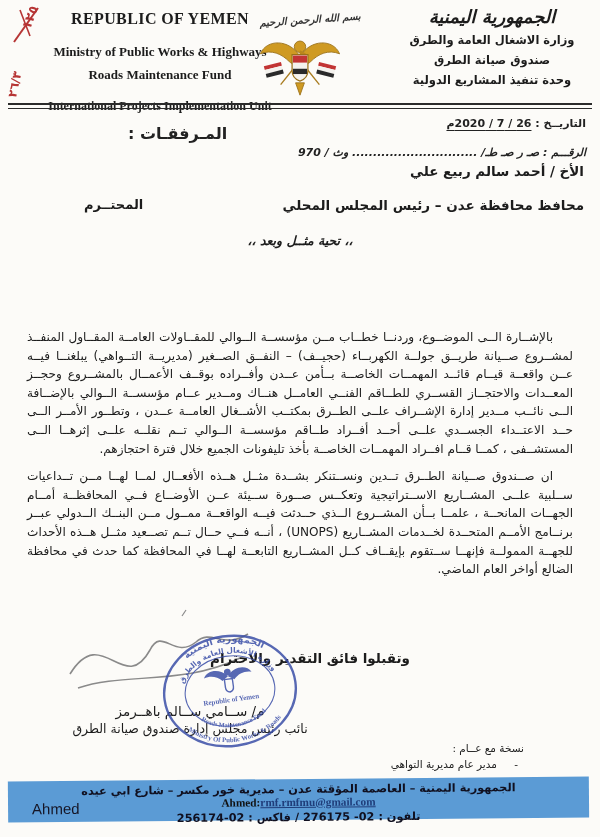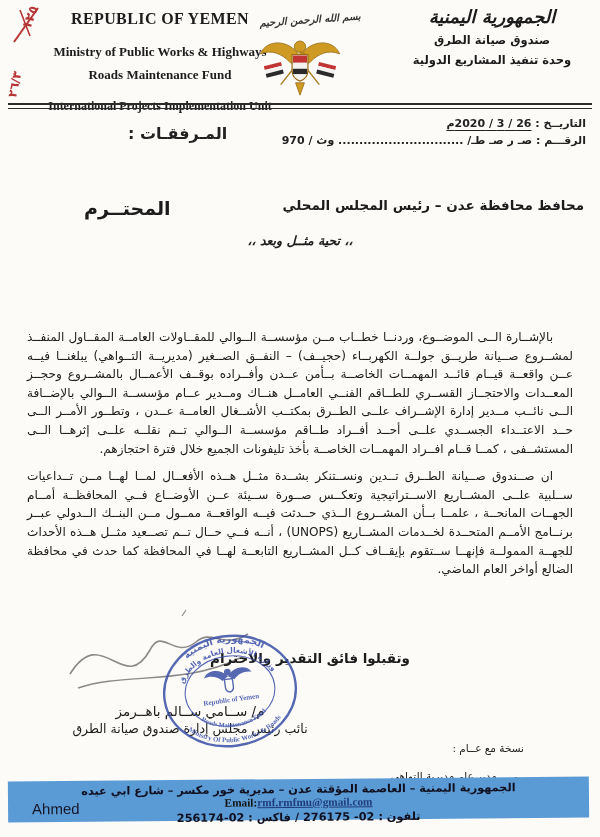--- a/index.html
+++ b/index.html
@@ -21,27 +21,27 @@
              font-size:10px;font-style:italic;font-weight:bold;color:#333;
              transform:rotate(-4deg);}
   .emblem{position:absolute;top:30px;left:256px;}
   .redmark{position:absolute;top:2px;left:0px;}
   .rule{position:absolute;top:103px;left:8px;right:8px;height:3px;
         border-top:2.5px solid #2b2b2b;border-bottom:1.2px solid #2b2b2b;}
   
   .meta-right{position:absolute;top:117px;right:14px;direction:rtl;text-align:right;
               font-size:11px;font-weight:bold;color:#222;}
   .meta-right .dv{text-decoration:underline;text-underline-offset:3px;font-weight:bold;}
-  .meta-right .row2{margin-top:4px;}
+  .meta-right .row2{margin-top:16px;font-style:italic;}
   .meta-att{position:absolute;top:124px;left:128px;direction:rtl;font-size:16px;
             font-weight:bold;color:#222;}
   
   .addr1{position:absolute;top:163px;right:16px;direction:rtl;font-size:13.5px;font-weight:bold;}
   .addr2{position:absolute;top:197px;right:16px;direction:rtl;font-size:13.5px;font-weight:bold;text-align:right;}
-  .honorific{position:absolute;top:197px;left:84px;font-size:19px;font-weight:bold;direction:rtl;}
+  .honorific{position:absolute;top:197px;left:84px;font-size:13px;font-weight:bold;direction:rtl;}
   .greeting{position:absolute;top:233px;left:0;right:0;text-align:center;direction:rtl;
             font-size:12.5px;font-weight:bold;font-style:italic;}
   
   .subject{position:absolute;top:259px;left:28px;right:28px;direction:rtl;text-align:center;
            font-size:13.2px;font-weight:bold;line-height:31px;}
   .subject div{text-decoration:underline;text-underline-offset:4px;}
   
   .body-text{position:absolute;top:328px;left:27px;right:27px;direction:rtl;
              font-size:12.1px;line-height:18.6px;text-align:justify;}
   .body-text p{margin:0 0 9px 0;text-indent:20px;}
@@ -50,21 +50,21 @@
            direction:rtl;font-size:13.5px;font-weight:bold;z-index:3;}
   .sig-block{position:absolute;top:703px;left:25px;width:330px;text-align:center;
              direction:rtl;font-weight:normal;z-index:3;}
   .sig-name{font-size:13.5px;}
   .sig-title{font-size:12.5px;margin-top:2px;}
   .scribble{position:absolute;top:602px;left:62px;z-index:2;}
   .stamp{position:absolute;top:632px;left:160px;transform:rotate(-8deg);opacity:.85;z-index:4;}
   
   .cc{position:absolute;top:742px;right:76px;direction:rtl;text-align:right;
       font-size:10.5px;color:#222;}
-  .cc .item{margin-top:16px;padding-right:6px;}
+  .cc .item{margin-top:4px;padding-right:6px;}
   .cc .item .b{margin-left:14px;}
   
   .footer{position:absolute;top:779px;left:8px;right:11px;height:41px;background:#5b9bd5;
           transform:rotate(-.5deg);color:#101020;}
   .f1{margin-top:4px;text-align:center;direction:rtl;font-size:11.3px;font-weight:bold;}
   .f1 .email-wrap{direction:ltr;unicode-bidi:embed;}
   .f1 .email-label{font-family:"Liberation Serif",serif;font-weight:bold;color:#111;}
   .f1 .email-link{color:#1f3d7a;text-decoration:underline;font-family:"Liberation Serif",serif;}
   .f2{margin-top:2px;text-align:center;direction:rtl;font-size:11.3px;font-weight:bold;}
   .ahmed{position:absolute;left:24px;bottom:5px;font-size:15px;color:#151525;
@@ -84,20 +84,21 @@
 
   <div class="header-en">
     <div class="l1">REPUBLIC OF YEMEN</div>
     <div class="l2">Ministry of  Public Works &amp; Highways</div>
     <div class="l3">Roads Maintenance Fund</div>
     <div class="l4">International Projects Implementation Unit</div>
   </div>
 
   <div class="header-ar">
     <div class="t">الجمهورية اليمنية</div>
+    <div class="s">وزارة الاشغال العامة والطرق</div>
     <div class="s">صندوق صيانة الطرق</div>
     <div class="s">وحدة تنفيذ المشاريع الدولية</div>
   </div>
 
   <div class="bismillah">بسم الله الرحمن الرحيم</div>
 
   <svg class="emblem" width="88" height="74" viewBox="0 0 100 84">
     <g>
       <line x1="28" y1="62" x2="44" y2="42" stroke="#a87b1e" stroke-width="1.5"></line>
       <line x1="72" y1="62" x2="56" y2="42" stroke="#a87b1e" stroke-width="1.5"></line>
@@ -120,31 +121,32 @@
     <rect x="42" y="29" width="16" height="8" fill="#c23434"></rect>
     <rect x="42" y="44" width="16" height="6" fill="#2a2a2a"></rect>
     <path d="M45 60 L50 74 L55 60 Z" fill="#cf9a22" stroke="#9a711a" stroke-width="1"></path>
   </svg>
 
   <div class="rule"></div>
 
   <div class="meta-right">
     <div>
       <span>التاريــخ :</span>
-      <span class="dv">26 / 3 / 2020م</span>
+      <span class="dv">26 / 7 / 2020م</span>
     </div>
     <div class="row2">
       <span>الرقـــم :</span>
       <span>صـ ر صـ طـ/</span>
       <span>..............................</span>
       <span>وث / 970</span>
     </div>
   </div>
   <div class="meta-att">المـرفقـات :</div>
 
+  <div class="addr1">الأخ /  أحمد سالم ربيع علي</div>
   <div class="addr2">محافظ محافظة عدن – رئيس المجلس المحلي</div>
   <div class="honorific">المحتــرم</div>
 
   <div class="greeting">،، تحية مثــل وبعد ،،</div>
 
 
   <div class="body-text">
     <p>بالإشــارة الــى الموضــوع، وردنــا خطــاب مــن مؤسســة الــوالي للمقــاولات العامــة المقــاول المنفــذ لمشــروع صــيانة طريــق جولــة الكهربــاء (حجيــف) – النفــق الصــغير (مديريــة التــواهي) يبلغنــا فيــه عــن واقعــة قيــام قائــد المهمــات الخاصــة بــأمن عــدن وأفــراده بوقــف الأعمــال بالمشــروع وحجــز المعــدات والاحتجــاز القســري للطــاقم الفنــي العامــل هنــاك ومــدير عــام مؤسســة الــوالي بالإضــافة الــى نائــب مــدير إدارة الإشــراف علــى الطــرق بمكتــب الأشــغال العامــة عــدن ، وتطــور الأمــر الــى حــد الاعتــداء الجســدي علــى أحــد أفــراد طــاقم مؤسســة الــوالي تــم نقلــه علــى إثرهــا الــى المستشــفى ، كمــا قــام افــراد المهمــات الخاصــة بأخذ تليفونات الجميع خلال فترة احتجازهم.</p>
     <p>ان صــندوق صــيانة الطــرق تــدين ونســتنكر بشــدة مثــل هــذه الأفعــال لمــا لهــا مــن تــداعيات ســلبية علــى المشــاريع الاســتراتيجية وتعكــس صــورة ســيئة عــن الأوضــاع فــي المحافظــة أمــام الجهــات المانحــة ، علمــا بــأن المشــروع الــذي حــدثت فيــه الواقعــة ممــول مــن البنــك الــدولي عبــر برنــامج الأمــم المتحــدة لخــدمات المشــاريع (UNOPS) ، أنــه فــي حــال تــم تصــعيد مثــل هــذه الأحداث للجهــة الممولــة فإنهــا ســتقوم بإيقــاف كــل المشــاريع التابعــة لهــا في المحافظة كما حدث في محافظة الضالع أواخر العام الماضي.</p>
   </div>
@@ -195,20 +197,20 @@
     <div class="item">
       <span class="b">-</span>
       <span>مدير عام مديرية التواهي</span>
     </div>
   </div>
 
   <div class="footer">
     <div class="f1">
       <span>الجمهورية اليمنية – العاصمة المؤقتة عدن – مديرية خور مكسر – شارع ابي عيده</span>
       <span class="email-wrap">
-        <span class="email-label">Email:</span><span class="email-link">rmf.rmfmu@gmail.com</span>
+        <span class="email-label">Ahmed:</span><span class="email-link">rmf.rmfmu@gmail.com</span>
       </span>
     </div>
     <div class="f2">تلفون : 02- 276175  /  فاكس : 02-256174</div>
     <div class="ahmed">Ahmed</div>
   </div>
 
 </div>
 
 </body></html>

